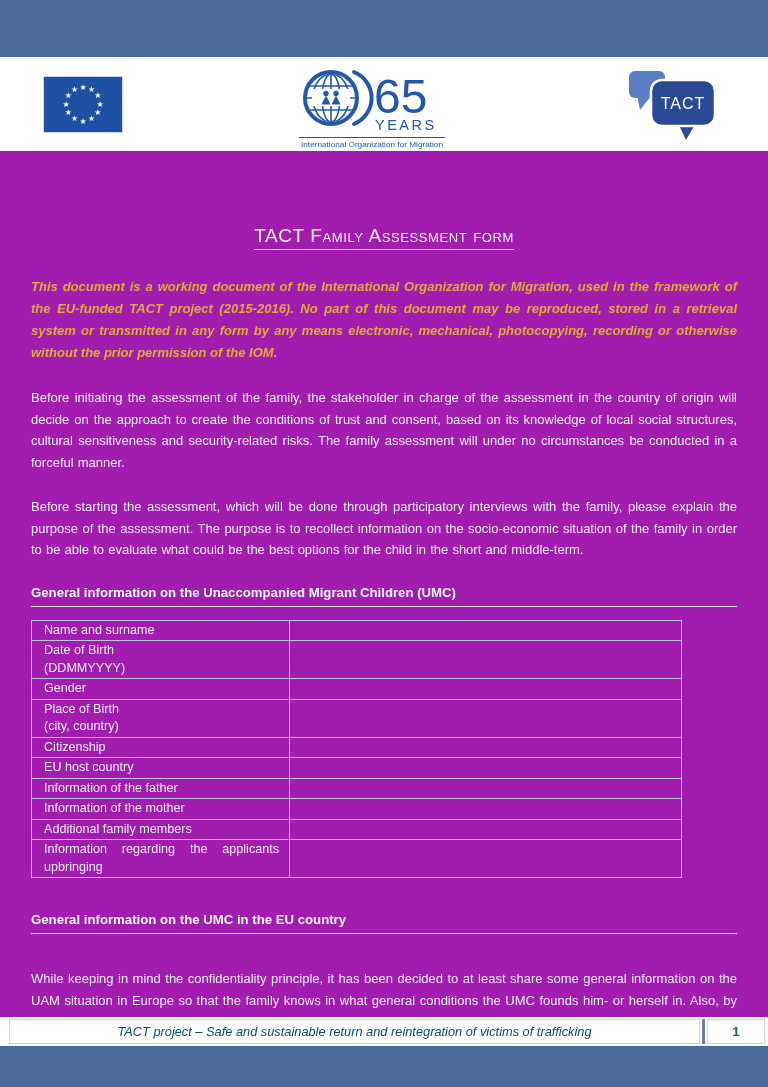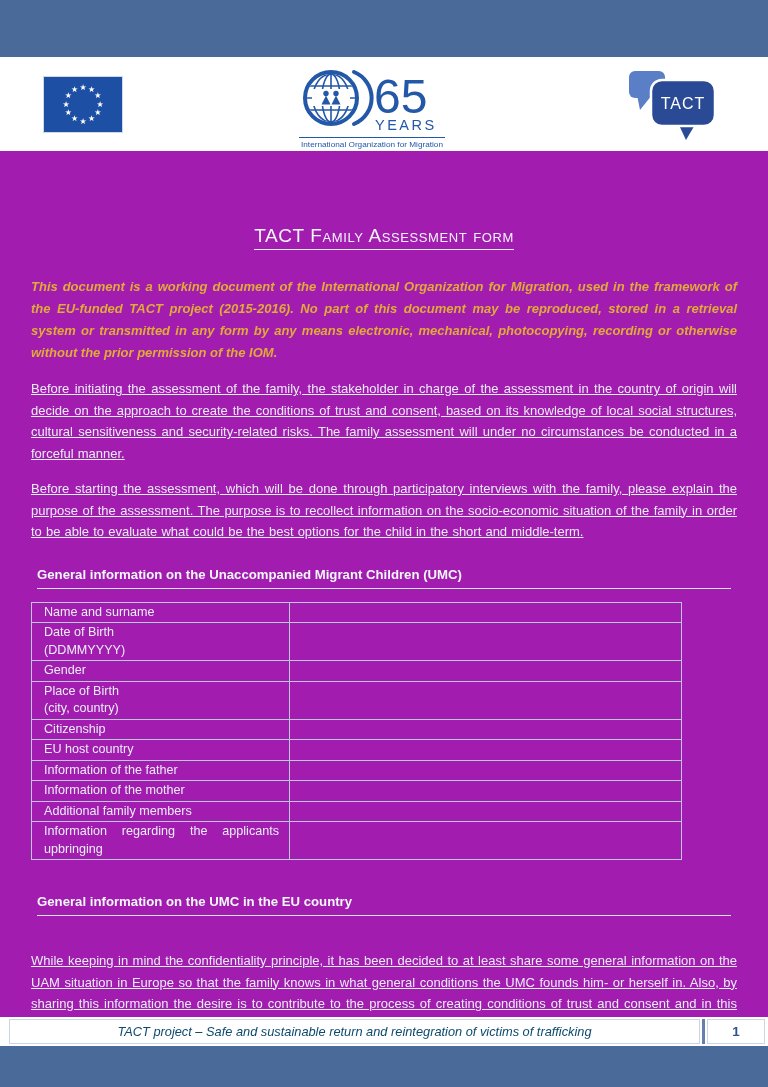--- a/index.html
+++ b/index.html
@@ -68,29 +68,28 @@
     font-style: italic;
     font-size: 13px;
     line-height: 22px;
     text-align: justify;
     margin: 26px 0 0;
   }
   .body-par {
     font-size: 13px;
     line-height: 21.5px;
     text-align: justify;
-    margin: 14px 0 0;
+    margin: 23px 0 0;
     word-spacing: 0.5px;
-    text-decoration: underline;
   }
   .section-heading {
     font-size: 13.2px;
     font-weight: 700;
     color: #f4f7fb;
-    margin: 24px 6px 0;
+    margin: 24px 0 0;
     padding-bottom: 6px;
     border-bottom: 1.5px solid #dbe3ee;
   }
   .section-heading.second { margin-top: 34px; }
   .par-last { margin-top: 34px; }
 
   table.umc-table {
     border-collapse: collapse;
     margin: 13px 0 10px;
     width: 651px;

